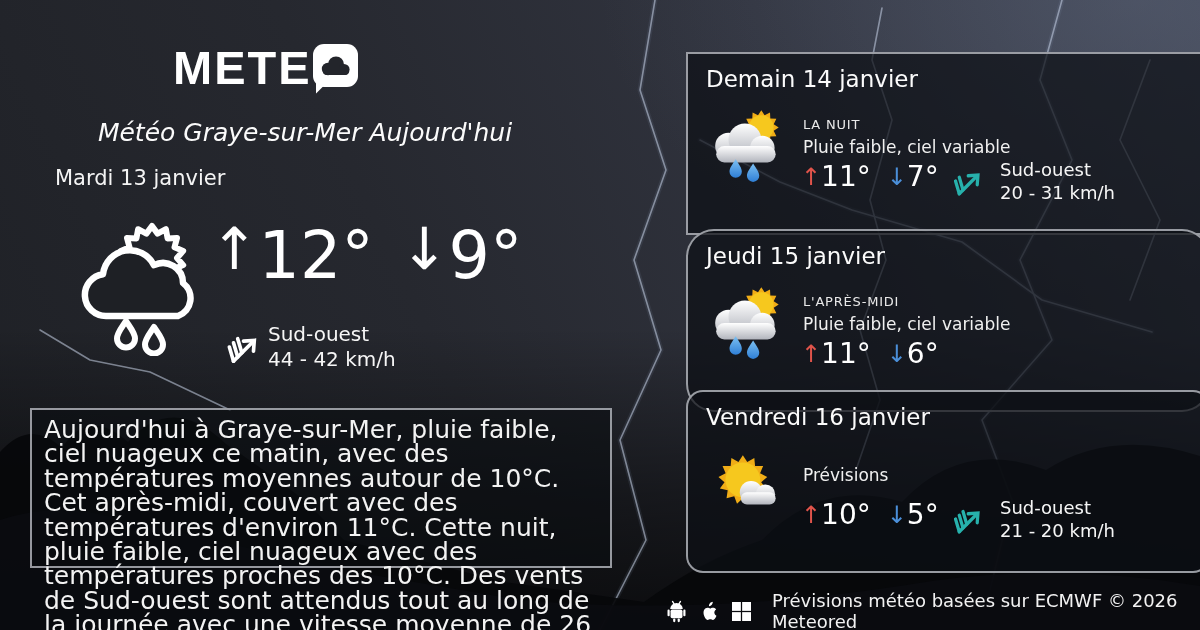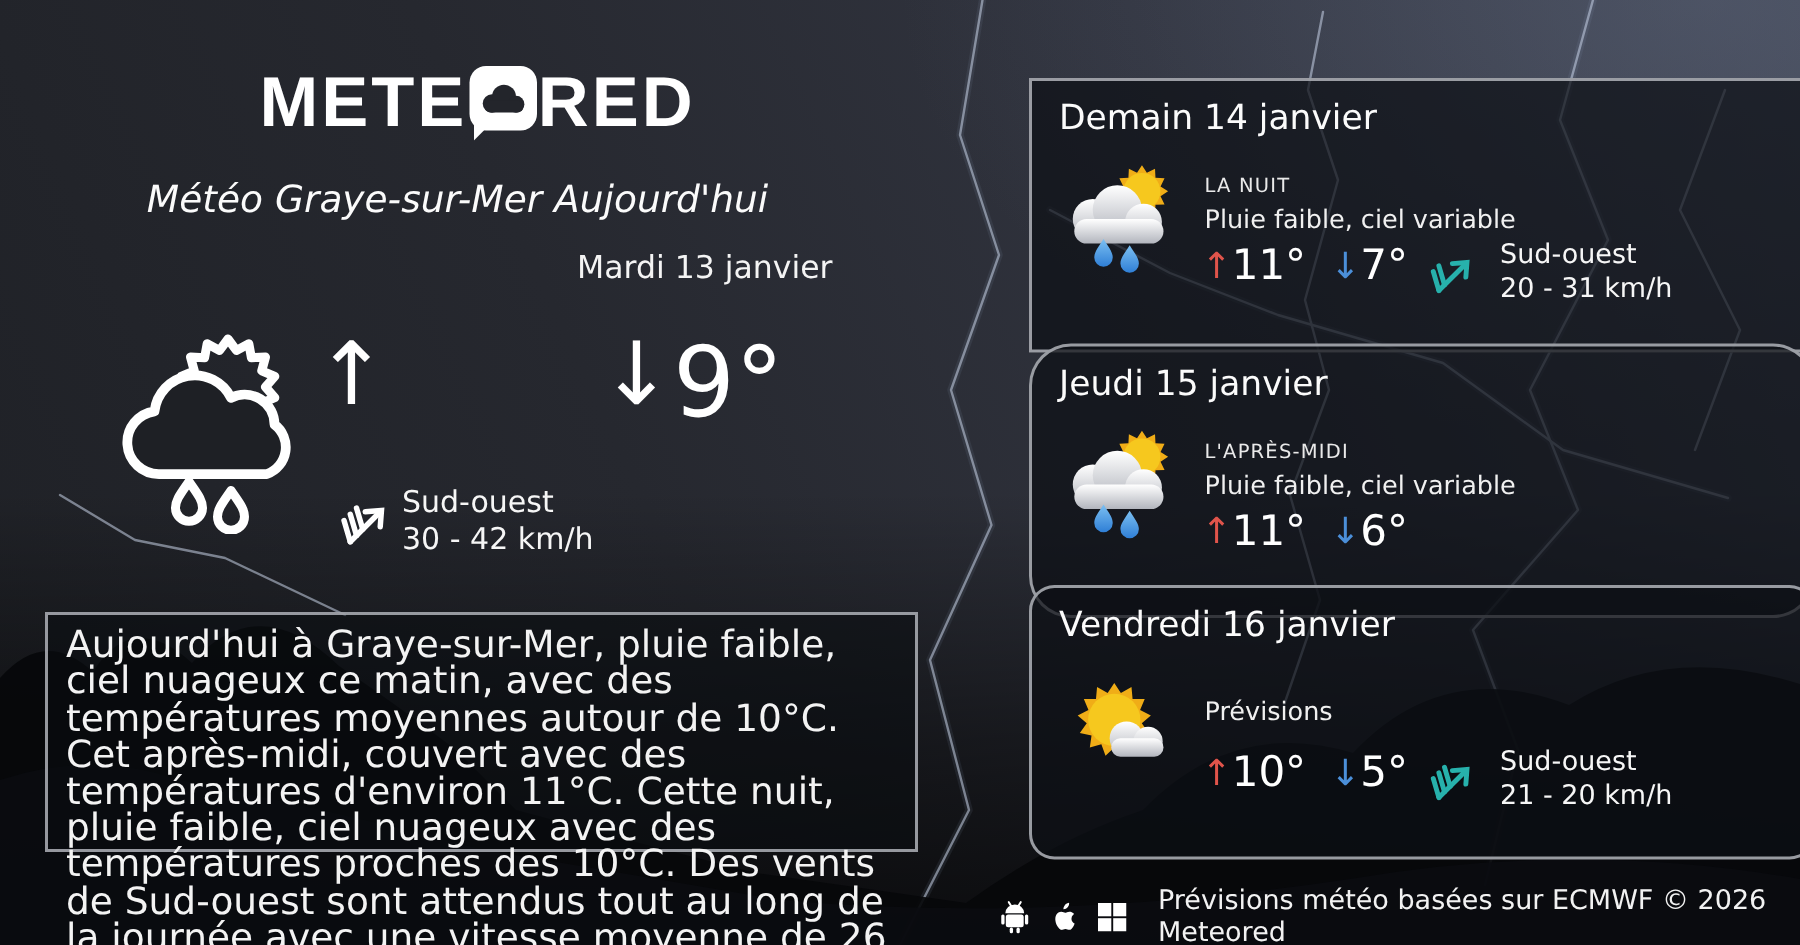--- a/index.html
+++ b/index.html
@@ -20,21 +20,21 @@
     font-family:"Liberation Sans", sans-serif; font-weight:800; font-size:47px;
     letter-spacing:2px; color:#fff; cursor:pointer; }
   .logo-bubble { position:relative; width:45px; height:43px; background:#fff; border-radius:11px;
     margin:0 1px 4px 1px; display:flex; align-items:center; justify-content:center; }
   .logo-bubble::after { content:''; position:absolute; left:3px; bottom:-7px; width:13px; height:13px;
     background:#fff; clip-path:polygon(0 0, 100% 0, 0 100%); }
 
   
   .page-title { position:absolute; left:55px; top:118px; width:500px; text-align:center;
     font-size:25px; color:#fbfbfb;font-style:italic; }
-  .page-date  { position:absolute; left:55px; top:166px; width:500px; text-align:right;
+  .page-date  { position:absolute; left:55px; top:166px; width:500px; text-align:left;
     font-size:21px; color:#f4f4f4; }
 
   
   .today-icon { position:absolute; left:70px; top:218px; }
   .temp-big { position:absolute; top:218px; font-size:65px; color:#fff; display:flex; align-items:flex-start; }
   .temp-big .arrow { font-size:58px; line-height:1.1; font-weight:400; }
   .temp-hi { left:210px; }
   .temp-lo { left:400px; }
   .today-wind { position:absolute; left:222px; top:322px; display:flex; align-items:center; }
   .today-wind .barb { transform:rotate(45deg); }
@@ -100,56 +100,56 @@
     <span class="logo-bubble">
       <svg width="34" height="24" viewBox="0 0 34 24">
         <g fill="#23252b">
           <circle cx="10" cy="15" r="6.2"></circle>
             <circle cx="18" cy="10.5" r="8"></circle>
             <circle cx="26" cy="15.5" r="5.6"></circle>
           <rect x="5" y="13" width="26" height="8" rx="4"></rect>
         </g>
       </svg>
     </span>
-    <span>RED</span>
   </div>
 
   <div class="page-title">Météo Graye-sur-Mer Aujourd'hui</div>
   <div class="page-date">Mardi 13 janvier</div>
 
   <svg class="today-icon" width="126" height="138" viewBox="0 0 126 138">
     <polygon fill="none" stroke="#fff" stroke-width="6" stroke-linejoin="round" points="82.0,8.0 87.6,15.6 95.9,11.2 97.6,20.5 107.0,20.0 104.5,29.2 113.2,32.9 107.0,40.0 113.2,47.1 104.5,50.8 107.0,60.0 97.6,59.5 95.9,68.8 87.6,64.4 82.0,72.0 76.4,64.4 68.1,68.8 66.4,59.5 57.0,60.0 59.5,50.8 50.8,47.1 57.0,40.0 50.8,32.9 59.5,29.2 57.0,20.0 66.4,20.5 68.1,11.2 76.4,15.6"></polygon>
     <path d="M36,98 a21,21 0 0 1 -3,-41.8 a27,27 0 0 1 51,-9 a20,20 0 0 1 29,17.8 a19,19 0 0 1 -5,33 Z" fill="#1e2025" stroke="#fff" stroke-width="6.5" stroke-linejoin="round" stroke-linecap="round"></path>
     <g fill="none" stroke="#fff" stroke-width="6" stroke-linejoin="round">
       <path transform="translate(56,116)" d="M0,-13 C5,-5.5 9,-1 9,4.5 a9,9 0 1,1 -18,0 C-9,-1 -5,-5.5 0,-13 Z"></path>
       <path transform="translate(84,122)" d="M0,-13 C5,-5.5 9,-1 9,4.5 a9,9 0 1,1 -18,0 C-9,-1 -5,-5.5 0,-13 Z"></path>
     </g>
   </svg>
 
   <div class="temp-big temp-hi">
     <span class="arrow">↑</span>
+    <span>12°</span>
   </div>
   <div class="temp-big temp-lo">
     <span class="arrow">↓</span>
     <span>9°</span>
   </div>
 
   <div class="today-wind">
     <svg class="barb" width="38" height="40" viewBox="0 0 32 34">
       <g fill="none" stroke="#fff" stroke-width="3.1" stroke-linecap="round">
         <line x1="20" y1="30" x2="20" y2="6"></line>
         <polyline points="14,12 20,5 26,12"></polyline>
         <line x1="20" y1="30" x2="9" y2="24"></line>
         <line x1="20" y1="25" x2="9" y2="19"></line>
         <line x1="20" y1="20" x2="9" y2="14"></line>
       </g>
     </svg>
     <div class="today-wind-text">
       <div>Sud-ouest</div>
-      <div>30 - 42 km/h</div>
+      <div>44 - 42 km/h</div>
     </div>
   </div>
 
   <div class="summary-box">Aujourd'hui à Graye-sur-Mer, pluie faible, ciel nuageux ce matin, avec des températures moyennes autour de 10°C. Cet après-midi, couvert avec des températures d'environ 11°C. Cette nuit, pluie faible, ciel nuageux avec des températures proches des 10°C. Des vents de Sud-ouest sont attendus tout au long de la journée avec une vitesse moyenne de 26 km/h.</div>
 
   <svg width="0" height="0" style="position:absolute">
     <defs>
       <linearGradient id="cloudGrad" x1="0" y1="0" x2="0" y2="1">
         <stop offset="0" stop-color="#ffffff"></stop>
           <stop offset="1" stop-color="#b2b5bd"></stop>

